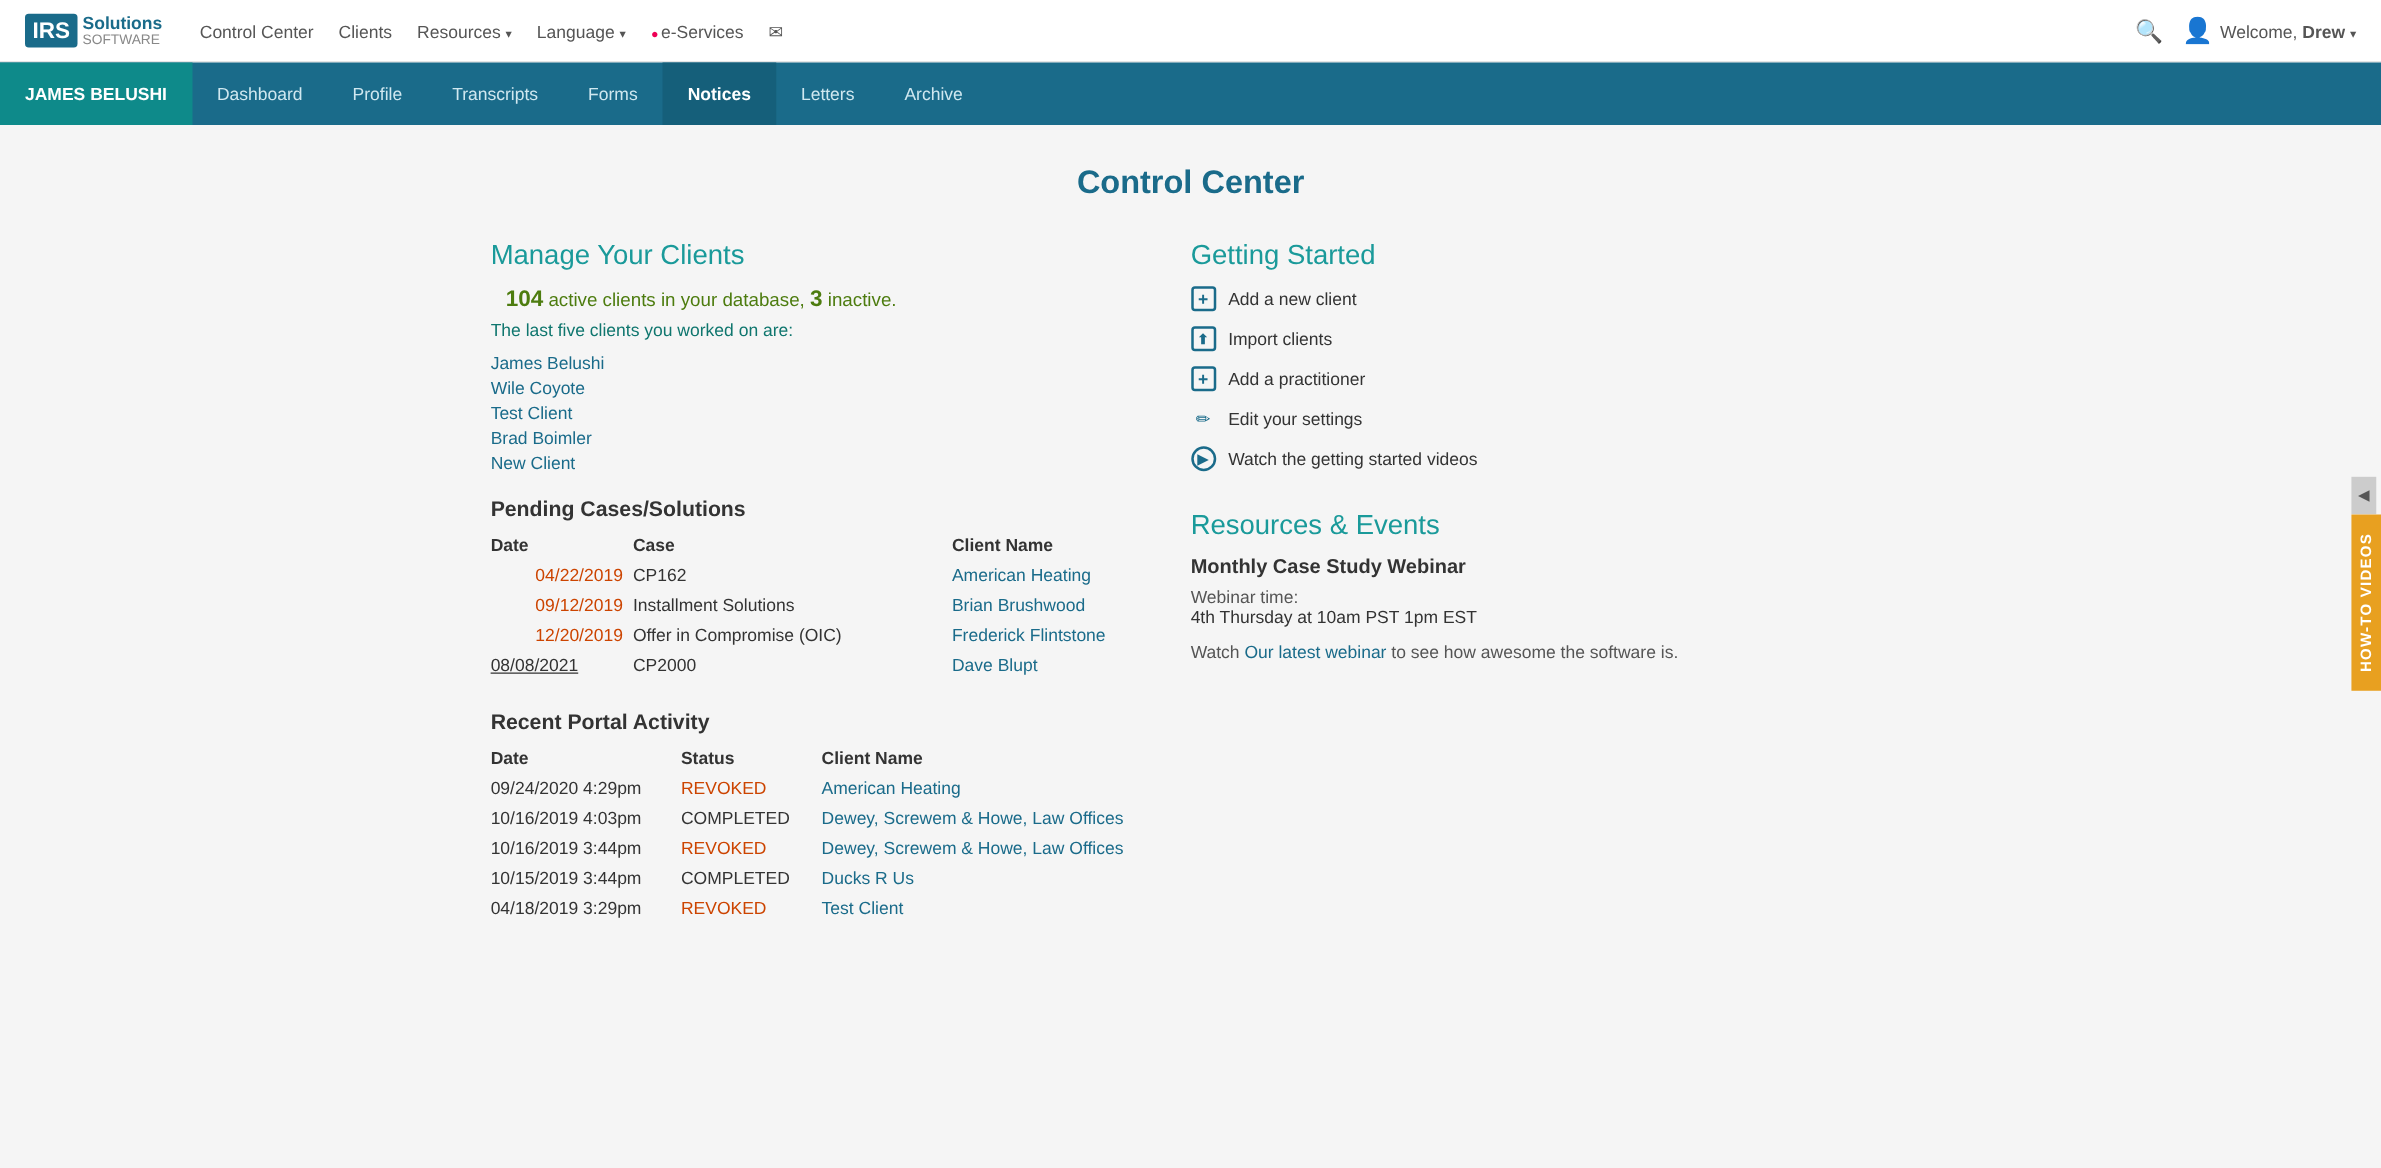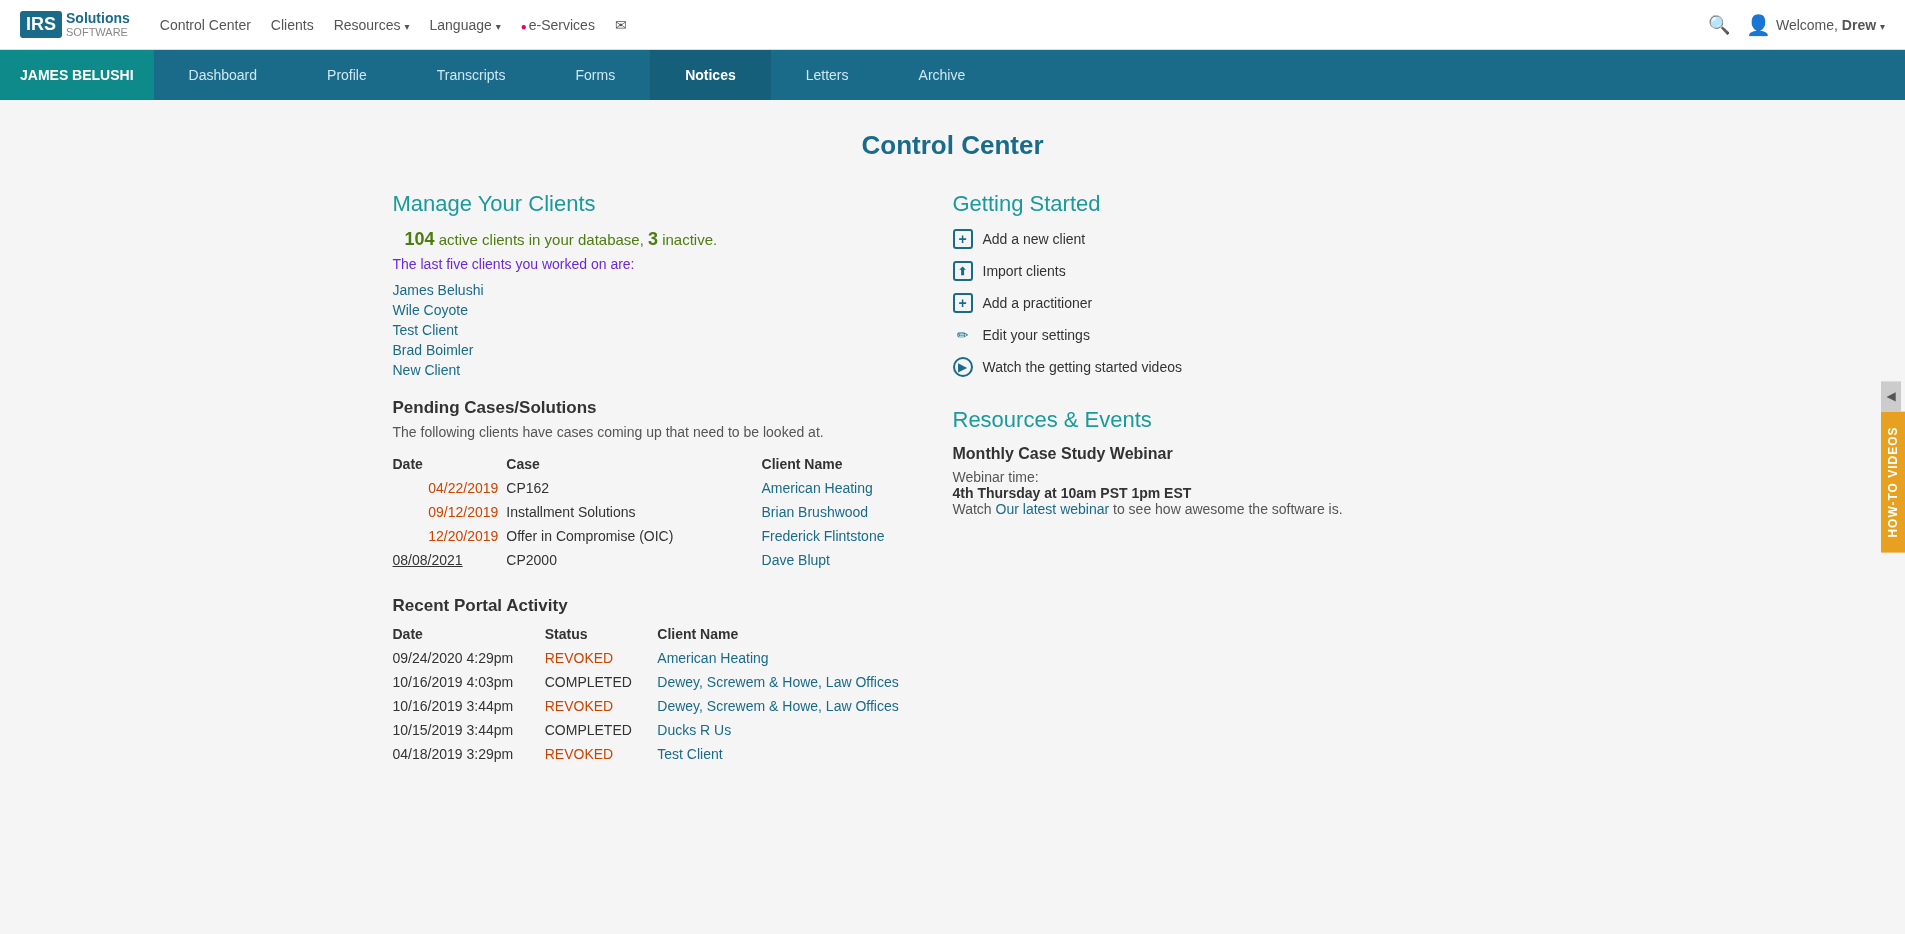--- a/index.html
+++ b/index.html
@@ -74,21 +74,21 @@
       font-size: 14px;
       white-space: nowrap;
     }
     .client-nav-links {
       display: flex;
       height: 100%;
     }
     .client-nav-links a {
       color: #d0e8f0;
       text-decoration: none;
-      padding: 0 35px;
+      padding: 0 20px;
       display: flex;
       align-items: center;
       font-size: 14px;
       cursor: pointer;
       transition: background 0.2s;
     }
     .client-nav-links a.active {
       background: #155f7a;
       color: #fff;
       font-weight: bold;
@@ -149,21 +149,21 @@
 
     .section-title {
       font-size: 22px;
       color: #1a9a9a;
       font-weight: normal;
       margin-bottom: 12px;
     }
 
     .stats-text { font-size: 15px; color: #4d7c0f; margin-bottom: 6px; margin-left: 12px; }
     .stats-text strong { font-size: 18px; }
-    .recent-label { font-size: 14px; color: #6d28d9; margin-bottom: 10px; }
+    .recent-label { font-size: 14px; color: #0f766e; margin-bottom: 10px; }
 
     .client-links { display: flex; flex-direction: column; gap: 4px; margin-bottom: 20px; }
     .client-link { color: #1a6b8a; text-decoration: none; cursor: pointer; font-size: 14px; }
 
     .subsection-title { font-size: 17px; font-weight: bold; color: #333; margin-bottom: 6px; margin-top: 20px; }
     .subsection-desc { font-size: 14px; color: #555; margin-bottom: 12px; }
 
     table { width: 100%; border-collapse: collapse; font-size: 14px; }
     th { text-align: left; font-weight: bold; color: #333; padding: 4px 8px 4px 0; }
     td { padding: 4px 8px 4px 0; vertical-align: top; }
@@ -176,21 +176,21 @@
     .gs-item { display: flex; align-items: center; gap: 10px; cursor: pointer; color: #333; font-size: 14px; }
     .gs-icon { width: 20px; height: 20px; border: 2px solid #1a6b8a; border-radius: 3px; display: flex; align-items: center; justify-content: center; color: #1a6b8a; font-size: 14px; font-weight: bold; flex-shrink: 0; }
     .gs-icon-round { width: 20px; height: 20px; border: 2px solid #1a6b8a; border-radius: 50%; display: flex; align-items: center; justify-content: center; color: #1a6b8a; font-size: 12px; flex-shrink: 0; }
     .gs-icon-edit { width: 20px; height: 20px; display: flex; align-items: center; justify-content: center; color: #1a6b8a; font-size: 14px; flex-shrink: 0; }
     .gs-label { color: #333; font-size: 14px; }
 
     .resources-section { margin-top: 30px; }
     .resources-title { font-size: 22px; color: #1a9a9a; font-weight: normal; margin-bottom: 12px; }
     .webinar-title { font-size: 16px; font-weight: bold; color: #333; margin-bottom: 6px; }
     .webinar-time-label { font-size: 14px; color: #555; }
-    .webinar-time { font-size: 14px; font-weight: bold; color: #333; }
+    .webinar-time { font-size: 14px; font-weight: normal; color: #333; margin-bottom: 12px; }
     .webinar-desc { font-size: 14px; color: #555; }
     .webinar-link { color: #1a6b8a; text-decoration: none; cursor: pointer; }
 
     .status-revoked { color: #cc4400; }
     .status-completed { color: #333; }
   </style>
 </head>
 <body>
 
 <nav class="top-nav">
@@ -254,21 +254,20 @@
             <a class="client-link">James Belushi</a>
             <a class="client-link">Wile Coyote</a>
             <a class="client-link">Test Client</a>
             <a class="client-link">Brad Boimler</a>
             <a class="client-link">New Client</a>
           </div>
         </div>
 
         <div>
           <h3 class="subsection-title">Pending Cases/Solutions</h3>
-          <p class="subsection-desc">The following clients have cases coming up that need to be looked at.</p>
           <table>
             <thead>
               <tr>
                 <th>Date</th>
                 <th>Case</th>
                 <th>Client Name</th>
               </tr>
             </thead>
             <tbody>
               <tr>

